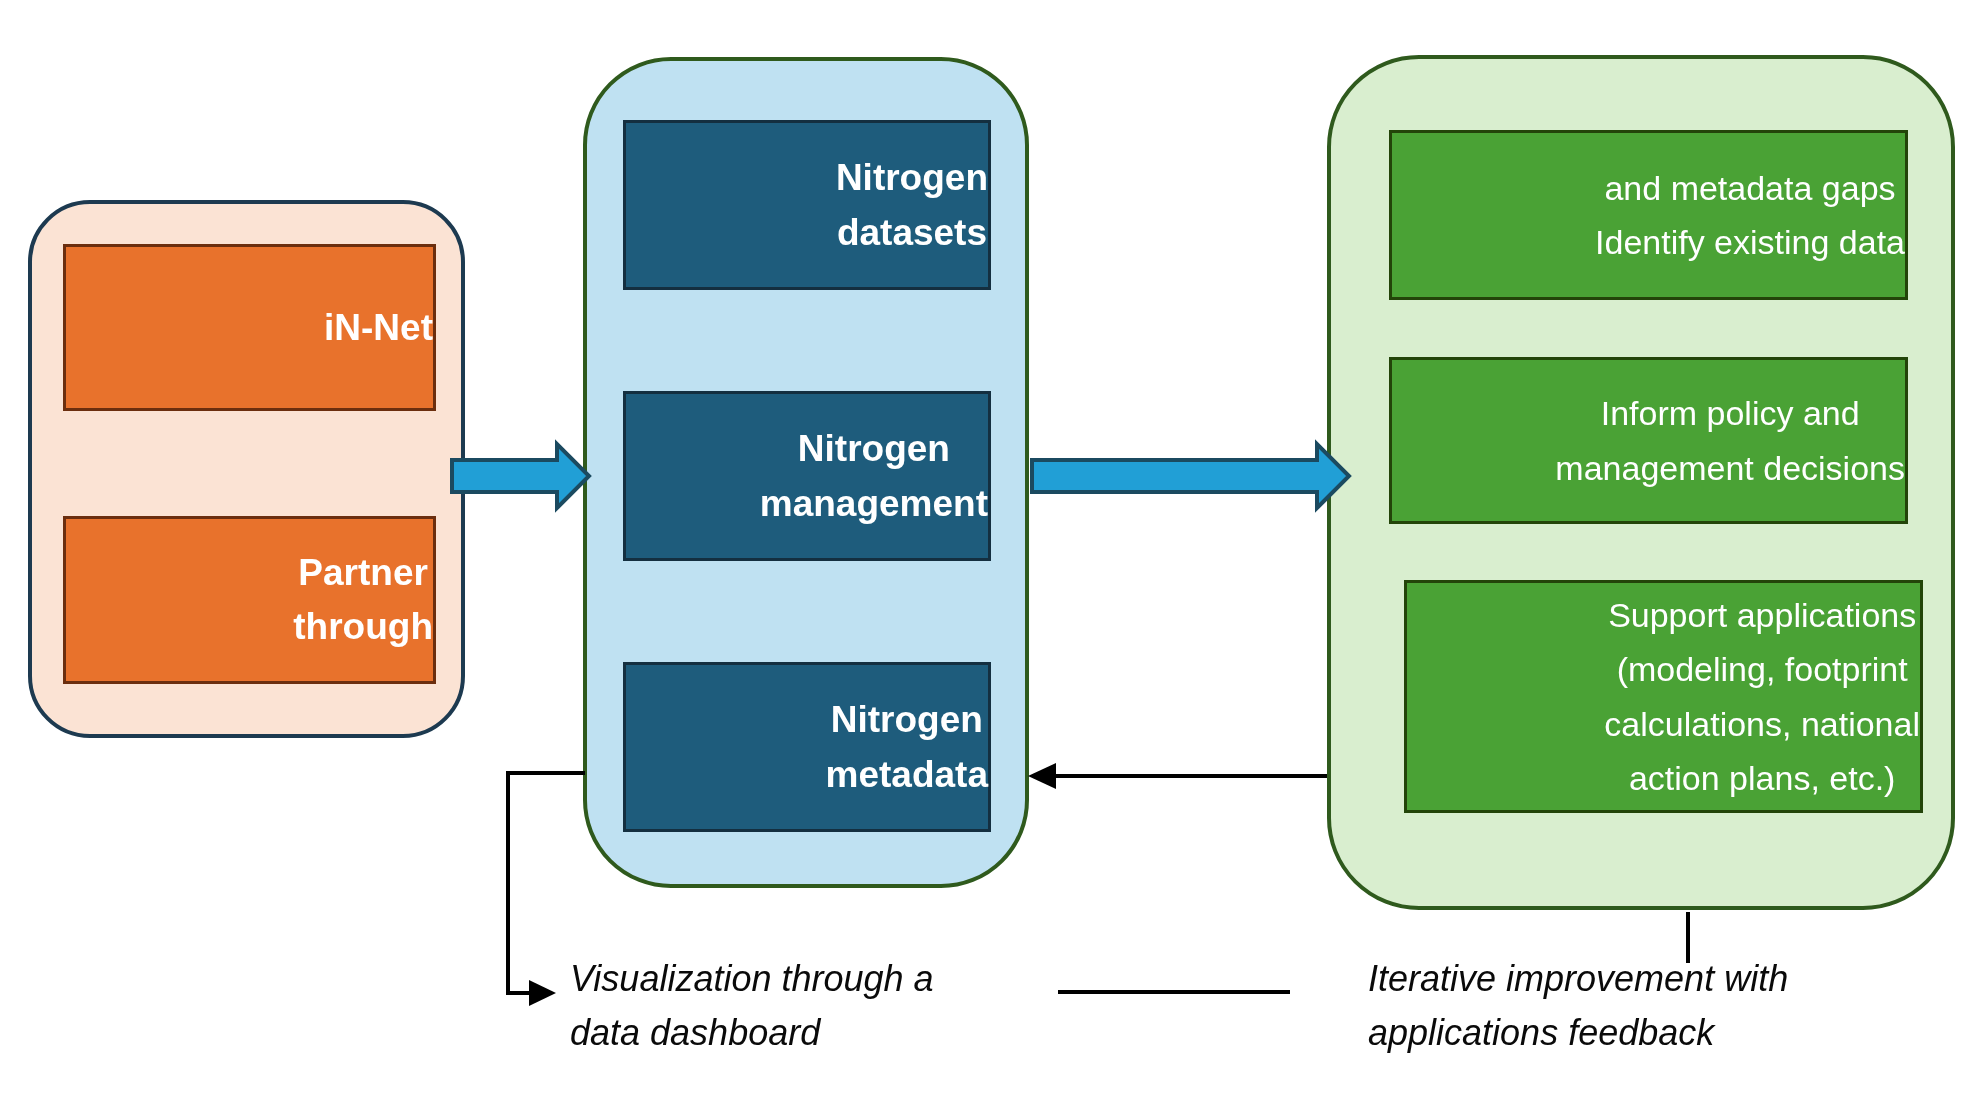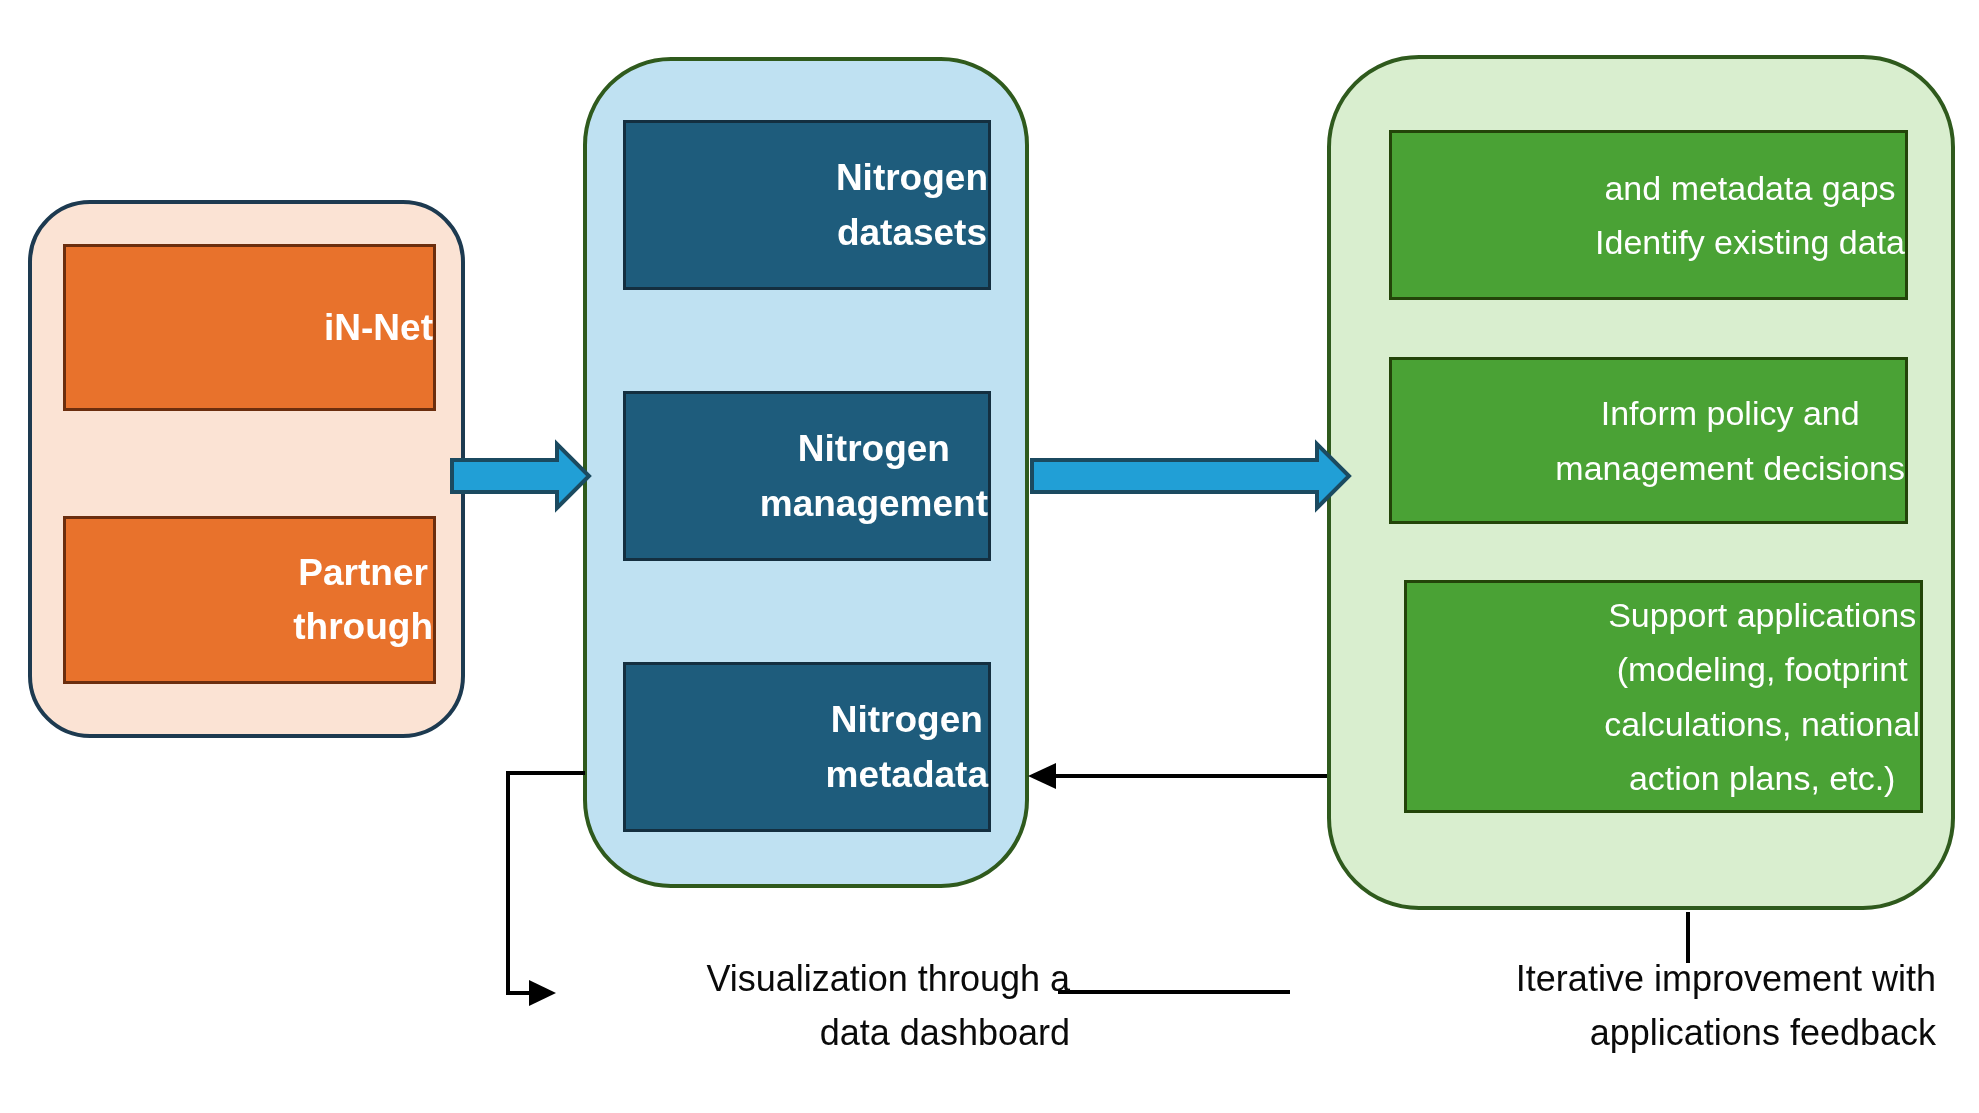--- a/index.html
+++ b/index.html
@@ -58,21 +58,21 @@
   .box-datasets  {left:36px; top:59px;  width:368px; height:170px;}
   .box-indicators{left:36px; top:330px; width:368px; height:170px;}
   .box-metadata  {left:36px; top:601px; width:368px; height:170px;}
   
   .box-gaps   {left:58px; top:71px;  width:519px; height:170px;}
   .box-policy {left:58px; top:298px; width:519px; height:167px;}
   .box-support{left:73px; top:521px; width:519px; height:233px;}
   
   .caption{
     position:absolute; color:var(--text-black);
-    font-size:36px; line-height:1.5; text-align:right;
+    font-style:italic; font-size:36px; line-height:1.5; text-align:left;
   }
   .caption .line{display:block; white-space:nowrap;}
   .caption-dashboard{left:570px; top:952px; width:500px;}
   .caption-feedback {left:1368px; top:952px; width:568px;}
   
   #overlay{position:absolute; left:0; top:0; width:1979px; height:1113px; pointer-events:none;}
   .blue-arrow{fill:var(--bluearrow-fill); stroke:var(--bluearrow-border); stroke-width:4; stroke-linejoin:miter;}
   .black-line{stroke:var(--connector-black); stroke-width:4; fill:none;}
   .black-head{fill:var(--connector-black); stroke:none;}
 </style>

